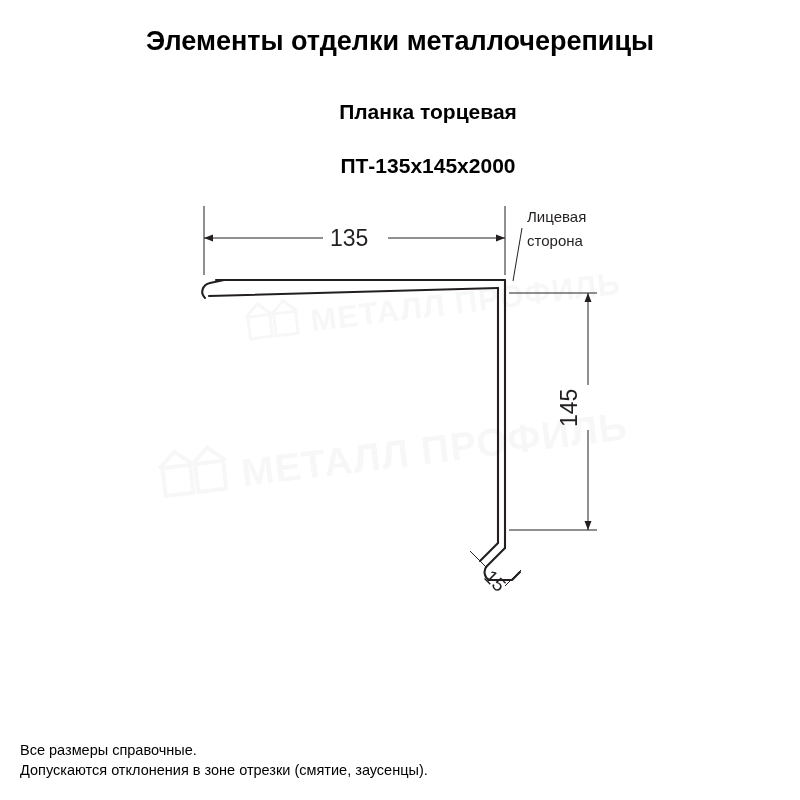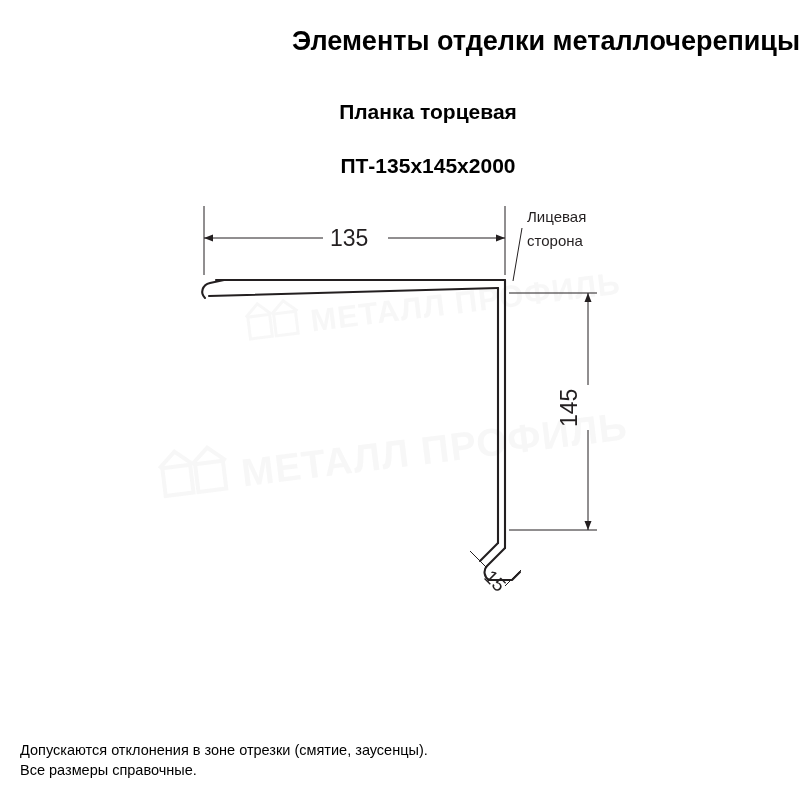--- a/index.html
+++ b/index.html
@@ -24,21 +24,20 @@
     top: 24px;
     left: 0;
     width: 800px;
     text-align: center;
   }
   .main-title {
     font-size: 27px;
     font-weight: bold;
     letter-spacing: 0px;
     line-height: 34px;
-    text-align: right;
   }
   .subtitle-block {
     position: absolute;
     top: 98px;
     left: 0;
     width: 800px;
     text-align: center;
     padding-left: 28px;
   }
   .sub-title {
@@ -175,17 +174,17 @@
     <g stroke="#231f20" stroke-width="1" fill="none">
       <path d="M470,551 L487,568"></path>
       <path d="M505,586 L521,570"></path>
       <path d="M476,557 L516,597" stroke-opacity="0"></path>
     </g>
     <text class="small-dim" x="483" y="578" transform="rotate(45 483 578)">15</text>
 
   </svg>
 
   <div class="footnotes">
+    <div class="footnote-line">Все размеры справочные.</div>
     <div class="footnote-line">Допускаются отклонения в зоне отрезки (смятие, заусенцы).</div>
-    <div class="footnote-line">Все размеры справочные.</div>
   </div>
 
 </div>
 
 </body></html>

